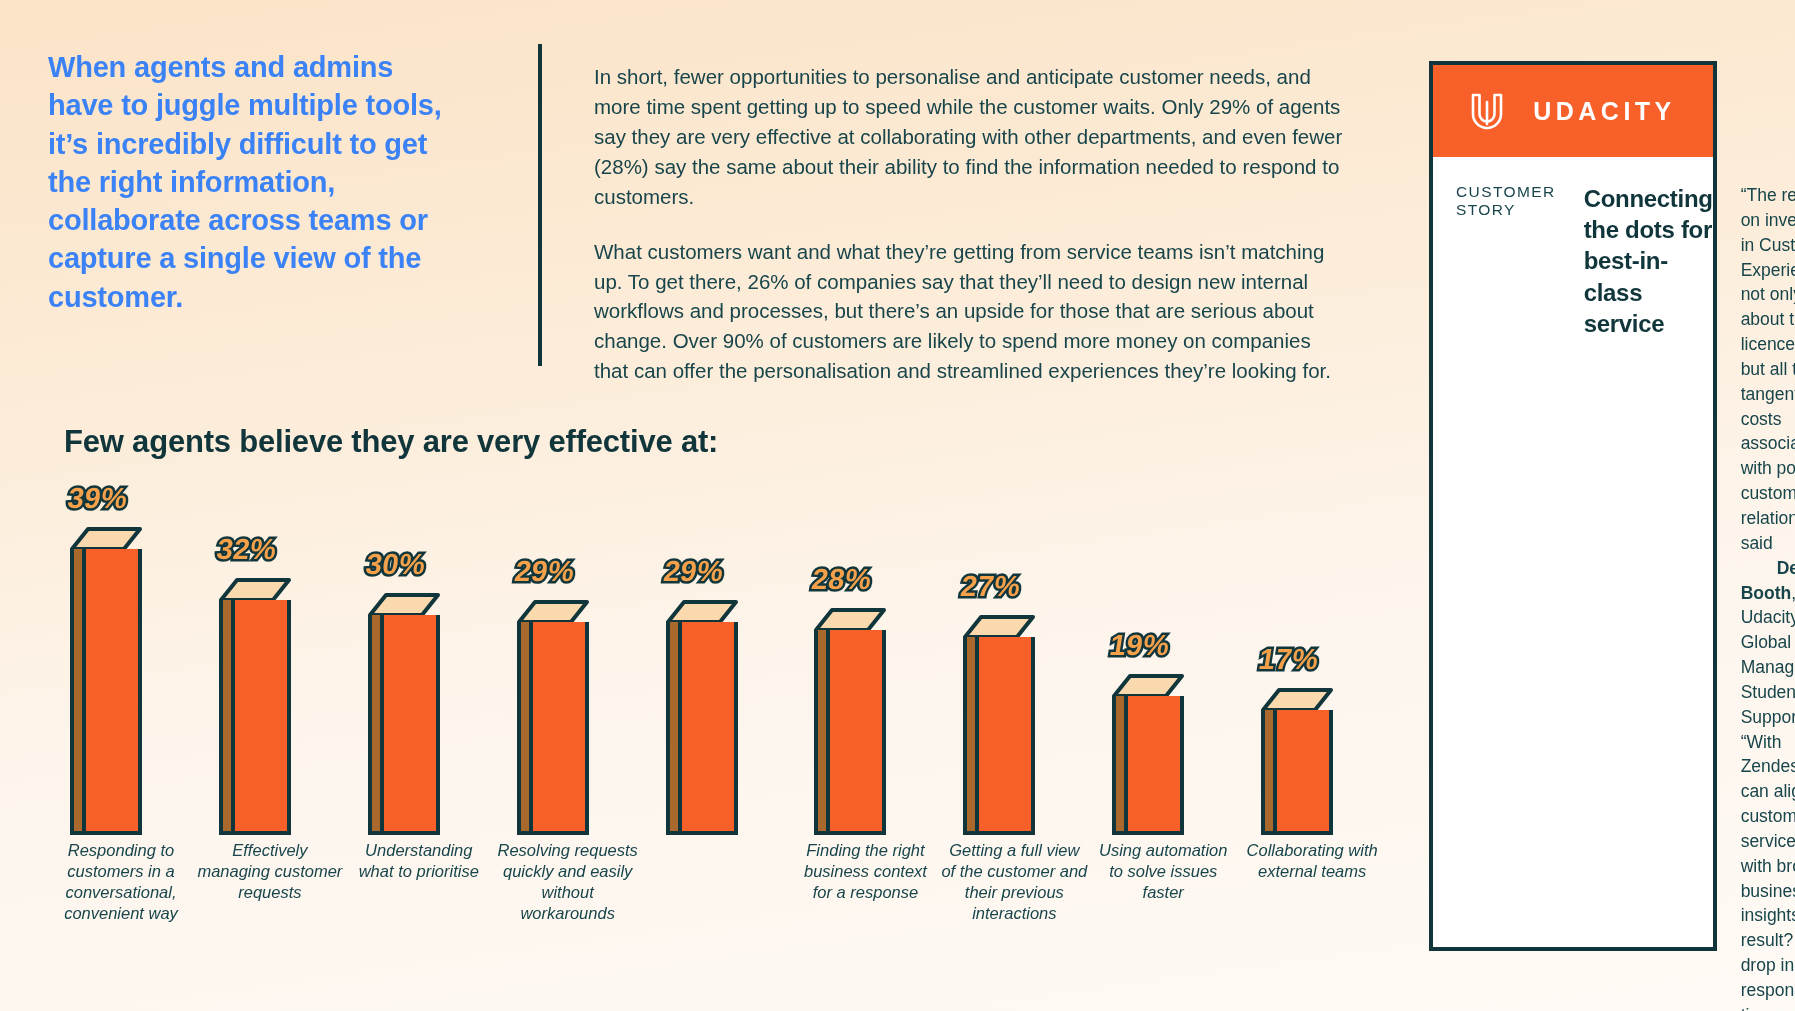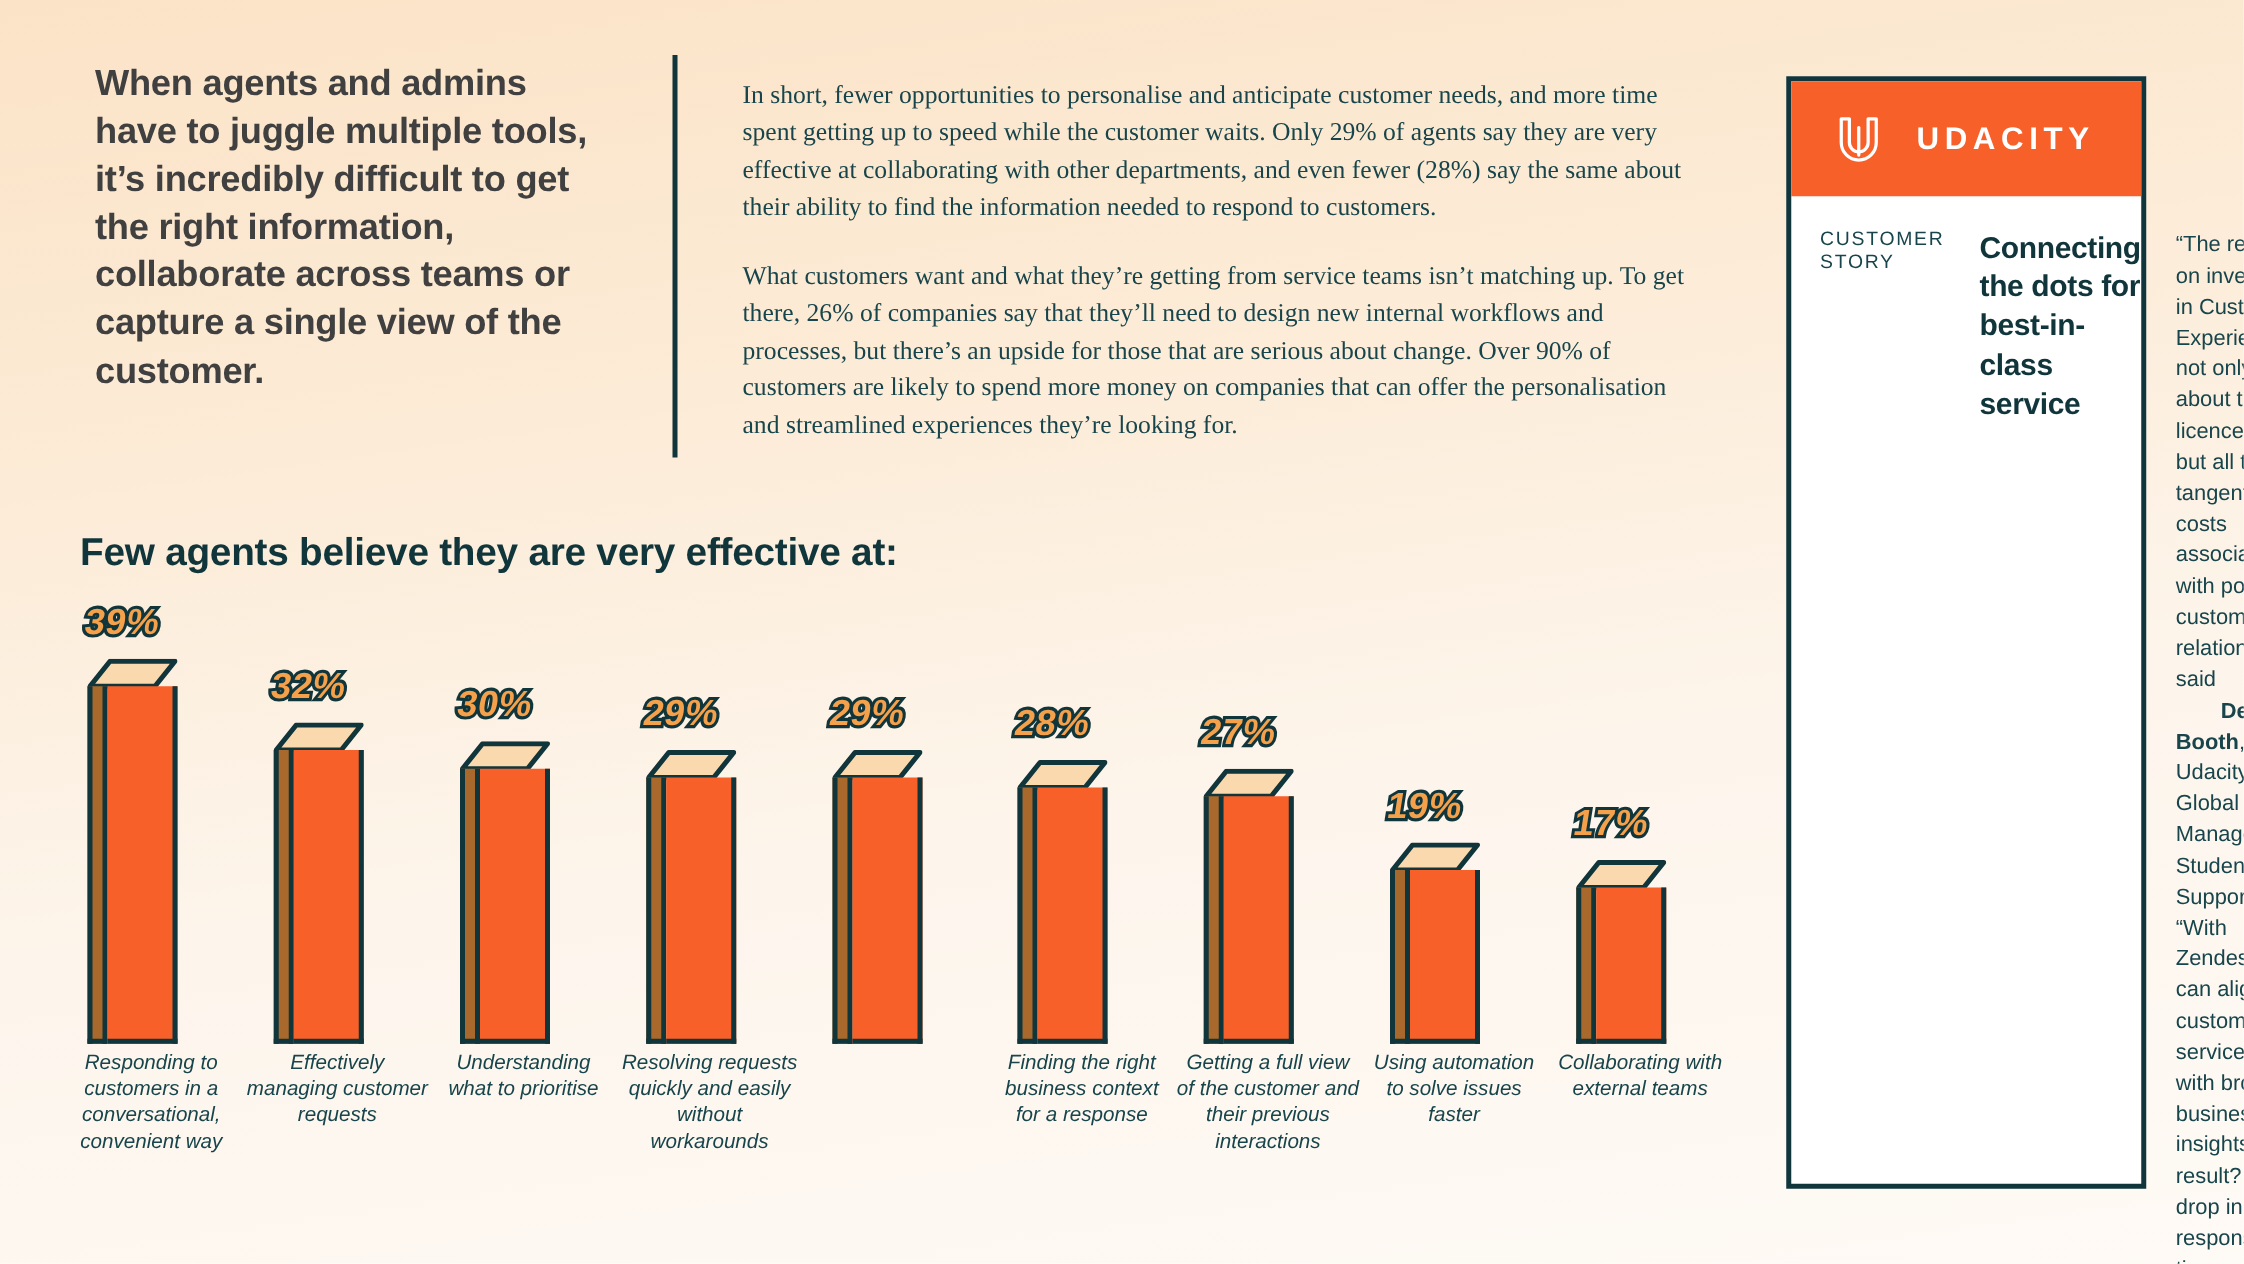--- a/index.html
+++ b/index.html
@@ -9,39 +9,39 @@
     font-family: "Liberation Sans", sans-serif;
   }
   body {
     background: linear-gradient(172deg, #FBE3C7 0%, #FCEBD6 30%, #FDF5EC 62%, #FEFAF5 100%);
     position: relative;
   }
 
   
   .pullquote {
     position: absolute;
-    left: 76px; top: 48px; width: 400px;
+    left: 48px; top: 48px; width: 400px;
     font-size: 29px; line-height: 1.32;
-    font-weight: 700; color: #404040;
+    font-weight: 700; color: #3b82f6;
     letter-spacing: -0.2px;
   }
 
   .vrule {
     position: absolute;
     left: 538px; top: 44px;
     width: 4px; height: 322px;
     background: #10353B;
   }
 
   
   .bodycopy {
     position: absolute;
     left: 594px; top: 62px; width: 755px;
     color: #18454B;
-    font-size: 20.5px; line-height: 1.46; font-family: Liberation Serif, serif;
+    font-size: 20.5px; line-height: 1.46;
   }
   .bodycopy p + p { margin-top: 25px; }
 
   
   .chart-title {
     position: absolute;
     left: 64px; top: 424px;
     font-size: 31px; font-weight: 700;
     color: #10353B; letter-spacing: -0.2px;
   }

